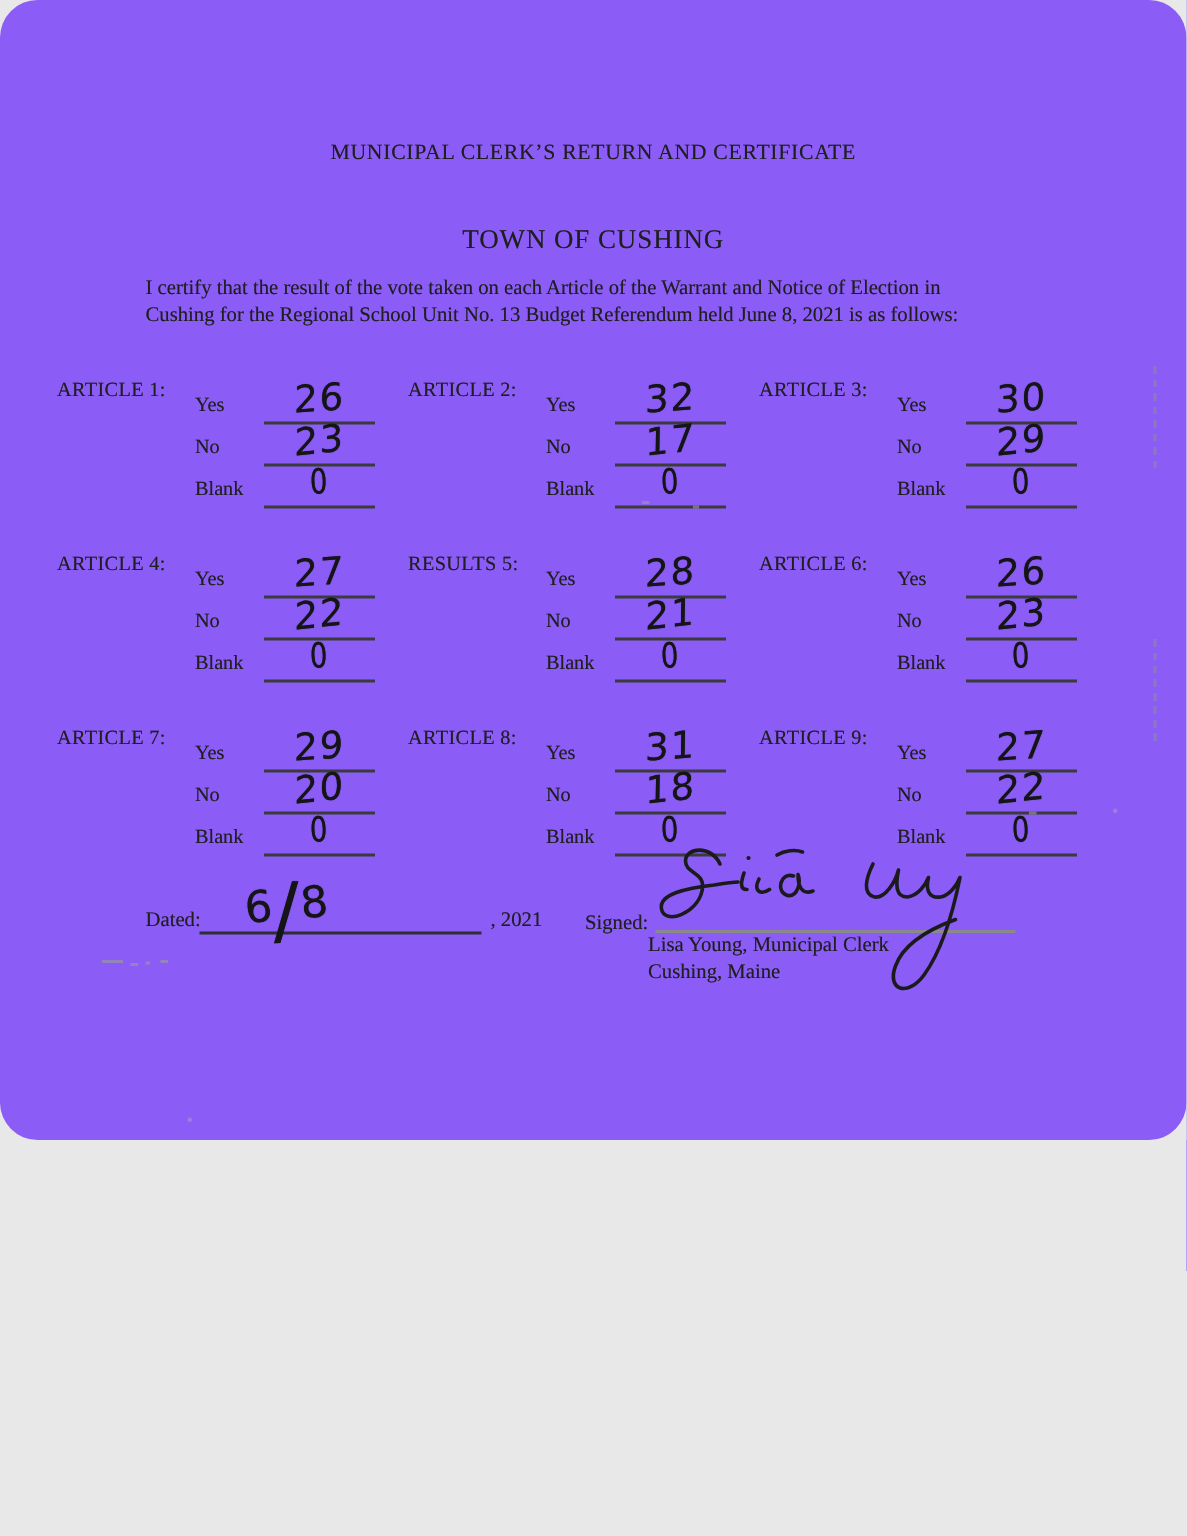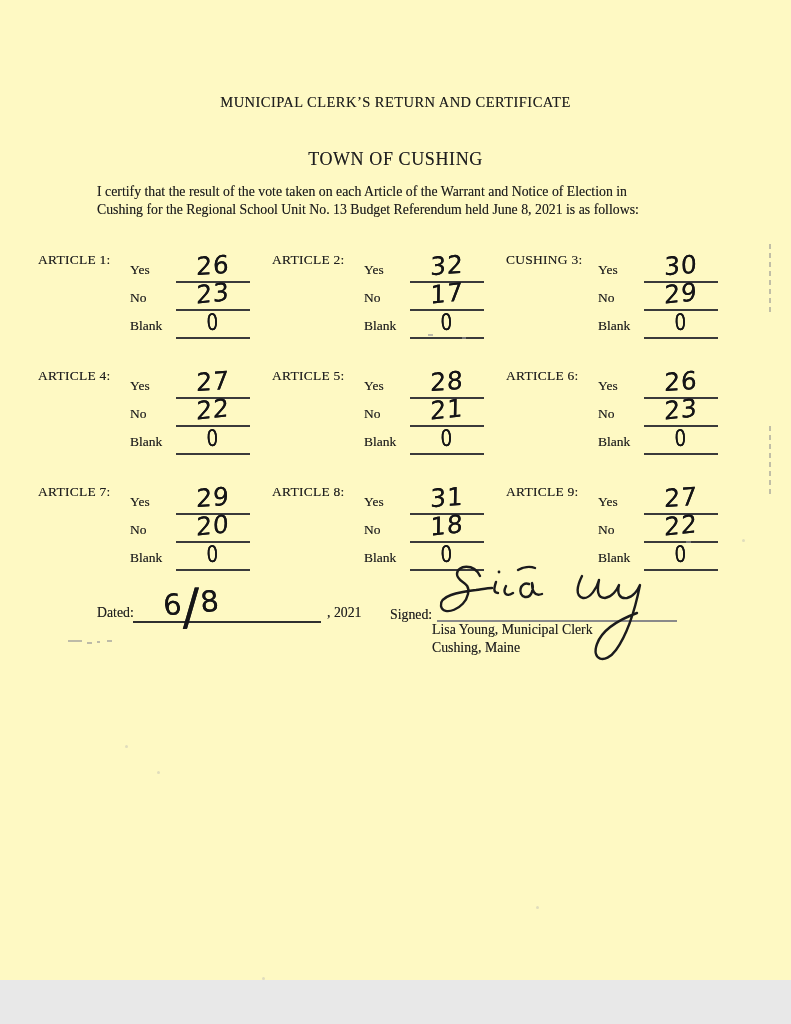--- a/index.html
+++ b/index.html
@@ -1,19 +1,20 @@
 <!DOCTYPE html>
 <html><head>
 <meta charset="utf-8">
 <style>
   html,body{margin:0;padding:0;background:#e8e8e8;}
   .page{
-    position:relative;width:791px;height:980px;margin:0 auto;background:#fef9c3;
+    position:relative;width:791px;height:760px;margin:0 auto;background:#8b5cf6;
     font-family:"Liberation Serif", serif;color:#1f1f1f;overflow:hidden;
     text-shadow:0 0 .35px rgba(25,25,25,.5);
+    border-radius:25px;
   }
   .centered{position:absolute;left:50%;transform:translateX(-50%);white-space:nowrap;}
   .title{font-size:14.5px;letter-spacing:.45px;}
   .subtitle{font-size:18px;letter-spacing:.6px;}
   .para{position:absolute;left:97px;top:183px;width:592px;font-size:13.8px;line-height:17.5px;}
   .para div{white-space:nowrap;}
 
   .articles-row{position:absolute;left:38px;display:flex;}
   #row1{top:246px}#row2{top:362px}#row3{top:478px}
   .article-block{position:relative;width:234px;height:104px;}
@@ -95,21 +96,21 @@
           <span class="t-label">No</span>
           <span class="t-value"><span class="hw">17</span></span>
         </div>
         <div class="t-row">
           <span class="t-label">Blank</span>
           <span class="t-value"><span class="hw">0</span></span>
         </div>
       </div>
     </div>
     <div class="article-block">
-      <div class="article-label">CUSHING 3:</div>
+      <div class="article-label">ARTICLE 3:</div>
       <div class="tally">
         <div class="t-row">
           <span class="t-label">Yes</span>
           <span class="t-value"><span class="hw">30</span></span>
         </div>
         <div class="t-row">
           <span class="t-label">No</span>
           <span class="t-value"><span class="hw">29</span></span>
         </div>
         <div class="t-row">
@@ -132,21 +133,21 @@
           <span class="t-label">No</span>
           <span class="t-value"><span class="hw">22</span></span>
         </div>
         <div class="t-row">
           <span class="t-label">Blank</span>
           <span class="t-value"><span class="hw">0</span></span>
         </div>
       </div>
     </div>
     <div class="article-block">
-      <div class="article-label">ARTICLE 5:</div>
+      <div class="article-label">RESULTS 5:</div>
       <div class="tally">
         <div class="t-row">
           <span class="t-label">Yes</span>
           <span class="t-value"><span class="hw">28</span></span>
         </div>
         <div class="t-row">
           <span class="t-label">No</span>
           <span class="t-value"><span class="hw">21</span></span>
         </div>
         <div class="t-row">

